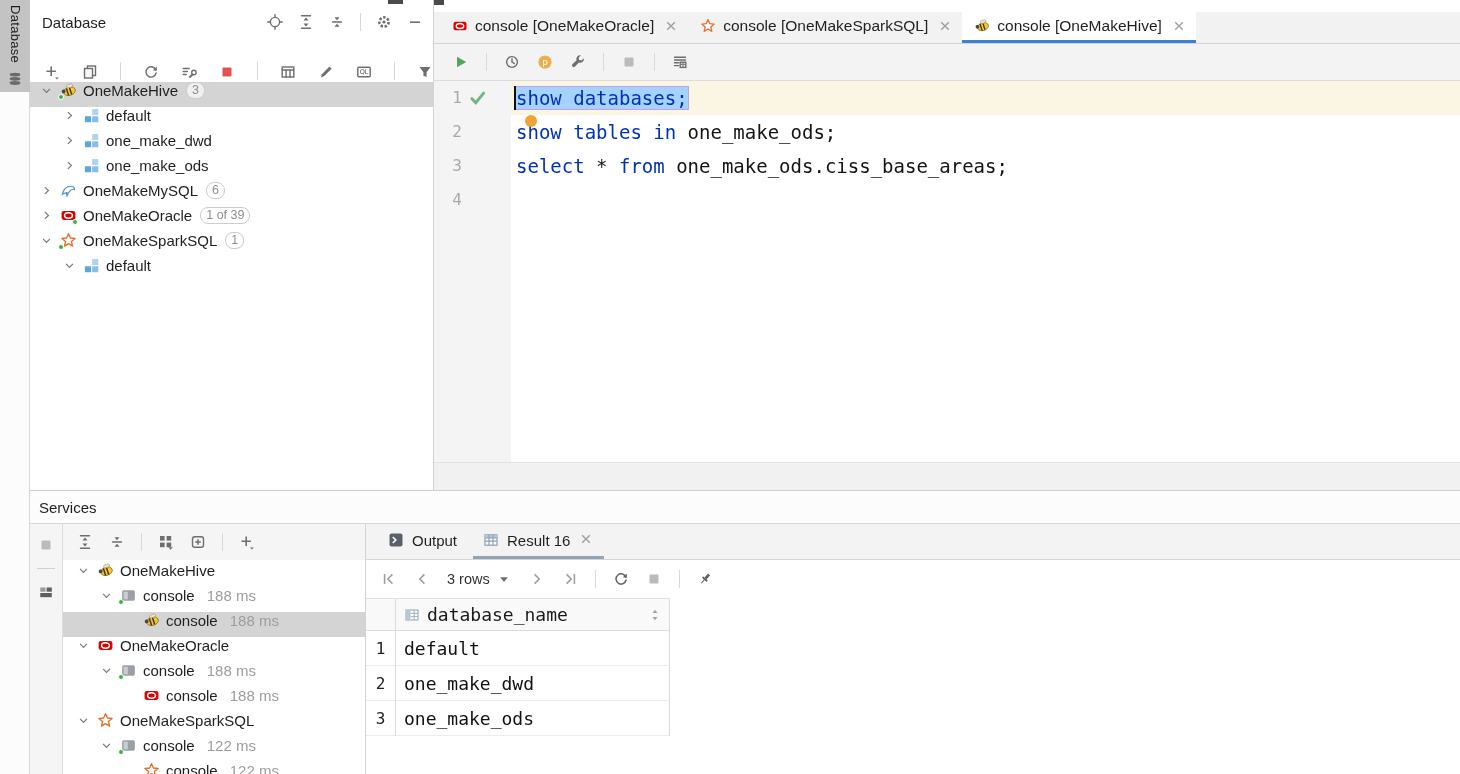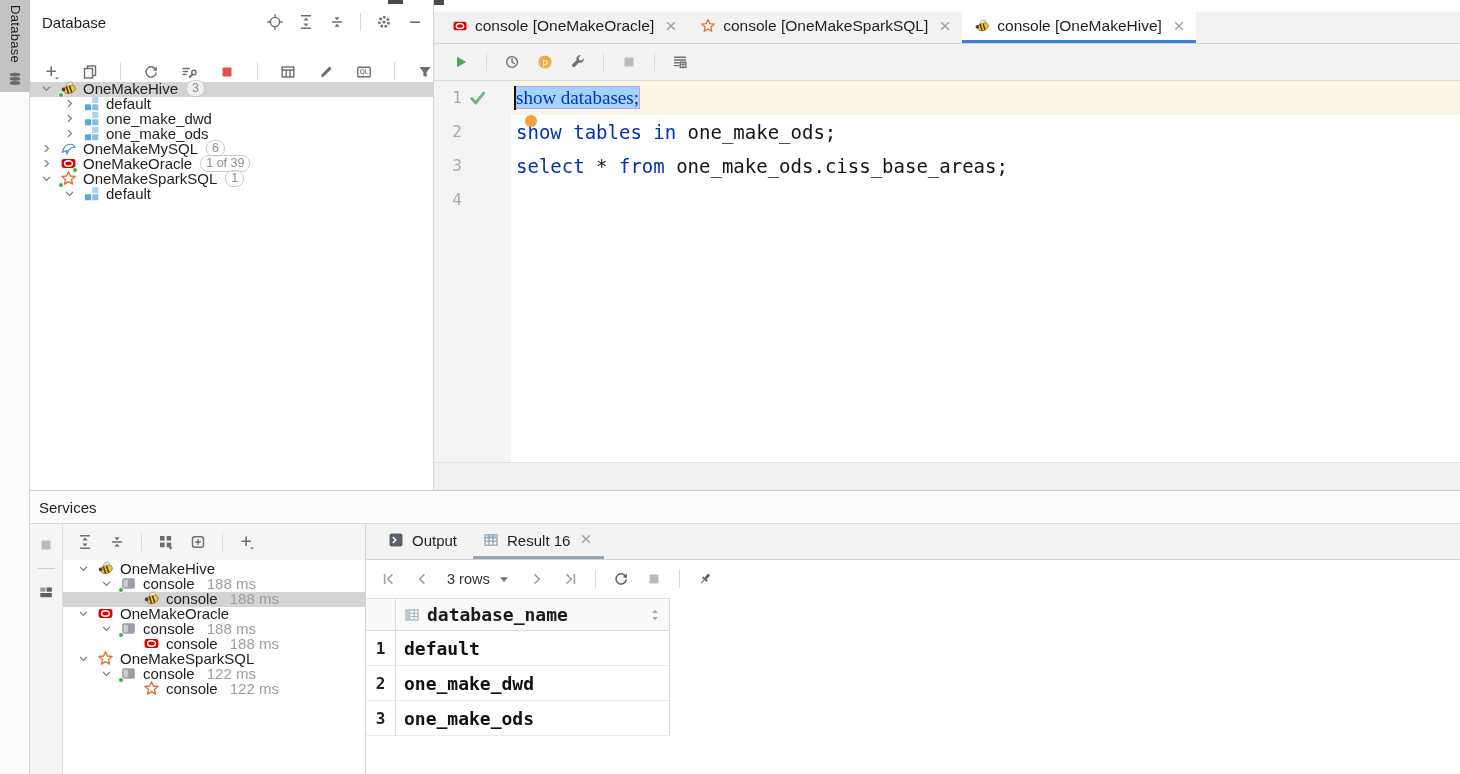--- a/index.html
+++ b/index.html
@@ -18,21 +18,21 @@
   .db-panel { left:30px; top:0; width:404px; height:491px; background:#fff; border-right:1px solid #d4d4d4; }
   .panel-header { height:44px; display:flex; align-items:center; padding:0 10px 0 12px; }
   .panel-title { font-size:15px; color:#1f1f1f; }
   .hdr-icons { margin-left:auto; display:flex; align-items:center; gap:15px; }
   .toolbar { height:36px; display:flex; align-items:flex-end; gap:22px; padding-left:14px; }
   .tool { display:flex; align-items:center; cursor:default; }
   .tsep { width:1px; height:18px; background:#d9d9d9; }
   .hsep { width:18px; height:1px; background:#d0d0d0; }
 
   .tree { padding-top:2px; background:#fff; }
-  .trow { height:15px; display:flex; align-items:flex-end; font-size:15px; color:#1f1f1f; white-space:nowrap; }
+  .trow { height:25px; display:flex; align-items:flex-start; font-size:15px; color:#1f1f1f; white-space:nowrap; }
   .trow.sel { background:#d4d4d4; }
   .chev { width:17px; height:17px; flex:0 0 17px; display:flex; align-items:center; justify-content:center; }
   .tree-ic { position:relative; width:18px; height:17px; flex:0 0 18px; margin:0 6px 0 4px;
              display:flex; align-items:center; justify-content:center; }
   .dot { position:absolute; width:6px; height:6px; border-radius:50%; background:#3fae4a;
          border:1px solid #fff; left:-1px; bottom:-1px; }
   .dot.br { left:auto; right:-1px; }
   .badge { margin-left:8px; font-size:12.5px; color:#8f8f8f; border:1px solid #ccc; border-radius:8px;
            padding:0 5px; line-height:15px; background:rgba(255,255,255,.65); }
   .time { margin-left:12px; color:#9d9d9d; font-size:15px; }
@@ -44,21 +44,21 @@
   .tab { display:flex; align-items:center; gap:7px; padding:0 9px 0 12px; font-size:15.5px;
          color:#1f1f1f; border-bottom:3px solid transparent; }
   .tab.active { background:#fff; border-bottom-color:#3d7fd6; }
   .tab .close { display:flex; margin-left:2px; }
   .ed-toolbar { position:absolute; left:0; top:44px; right:0; height:37px; background:#f3f3f3;
                 border-bottom:1px solid #dcdcdc; display:flex; align-items:center; gap:17px; padding-left:19px; }
   .editor { position:absolute; left:0; top:81px; right:0; height:381px;
             background:linear-gradient(90deg,#f4f4f4 0,#f4f4f4 77px,#fff 77px);
             font-family:"DejaVu Sans Mono",monospace; font-size:19px; line-height:34px; }
   .ed-line { display:flex; height:34px; }
-  .ed-line.caret-row .code { background:#fbf6e3;font-family:Liberation Serif, serif; }
+  .ed-line.caret-row .code { background:#fbf6e3; }
   .gutter { width:77px; flex:0 0 77px; display:flex; align-items:center; padding-left:8px; gap:6px; }
   .lnum { width:20px; text-align:right; color:#a9a9a9; font-size:16px; }
   .gut-ic { width:20px; height:18px; display:flex; align-items:center; justify-content:center; }
   .code { flex:1; padding-left:5px; white-space:pre; position:relative; }
   .tok.kw { color:#0033b3; }
   .tok.plain { color:#141414; }
   .tok.sel { background:#a6d2ff; box-shadow:0 0 0 1px #bfa0f2; }
   .caret { position:absolute; left:3px; top:5px; width:2px; height:24px; background:#101010; }
   .odot { position:absolute; left:14px; top:0px; width:12px; height:12px; border-radius:50%;
           background:#f0a236; z-index:2; }
@@ -75,21 +75,21 @@
   .svc-toolbar { height:36px; display:flex; align-items:center; gap:16px; padding-left:14px; background:#f5f5f5; }
   .svc-right { left:365px; top:524px; width:1095px; height:250px; background:#fff; border-left:1px solid #d4d4d4; }
   .res-tabs { height:36px; background:#f3f3f3; border-bottom:1px solid #d4d4d4;
               display:flex; align-items:stretch; padding-left:12px; gap:6px; }
   .res-tab { display:flex; align-items:center; gap:8px; padding:0 10px; font-size:15px; color:#1f1f1f;
              border-bottom:3px solid transparent; }
   .res-tab.active { border-bottom-color:#93a5b5; }
   .pager { height:38px; display:flex; align-items:center; gap:17px; padding-left:15px; }
   .rows-select { display:flex; align-items:center; gap:6px; font-size:14.5px; color:#333;justify-content:flex-end; }
 
-  .res-table { position:absolute; left:0; top:74px; width:304px; border-top:1px solid #e0e0e0;font-weight:bold; }
+  .res-table { position:absolute; left:0; top:74px; width:304px; border-top:1px solid #e0e0e0; }
   .tbl-row { display:flex; height:35px; }
   .tbl-row.head { height:32px; }
   .num-cell { width:30px; flex:0 0 30px; border-right:1px solid #dcdcdc; border-bottom:1px solid #ececec;
               display:flex; align-items:center; justify-content:center;
               font-family:"DejaVu Sans Mono",monospace; font-size:16px; color:#222; background:#fff; }
   .val-cell { flex:1; border-right:1px solid #dcdcdc; border-bottom:1px solid #ececec;
               display:flex; align-items:center; padding-left:8px; gap:7px;
               font-family:"DejaVu Sans Mono",monospace; font-size:18px; color:#111; background:#fff; }
   .tbl-row.head .num-cell, .tbl-row.head .val-cell { background:#f9f9f9; border-bottom:1px solid #dcdcdc; }
   .col-title { font-size:18px; color:#1a1a1a; }

